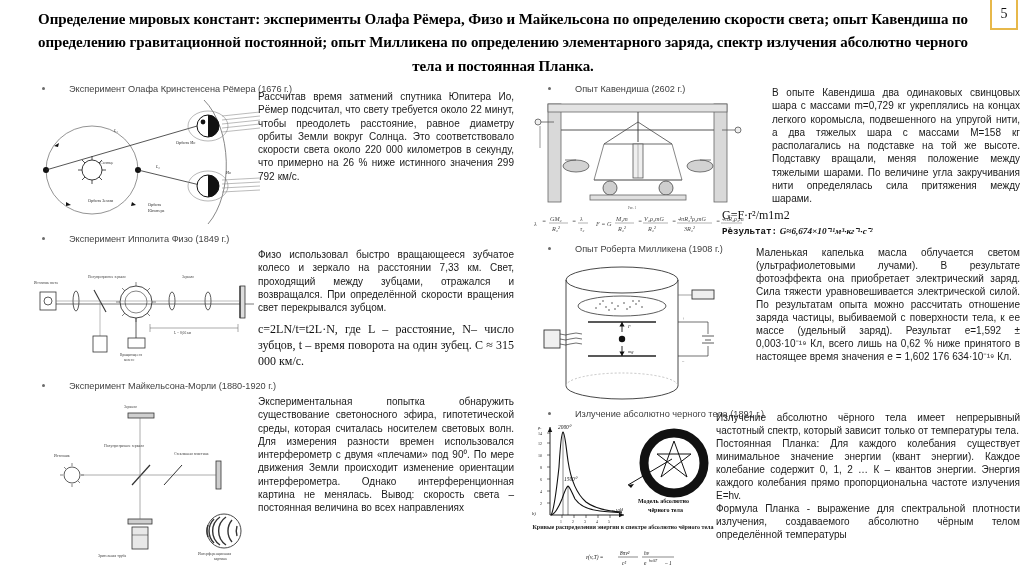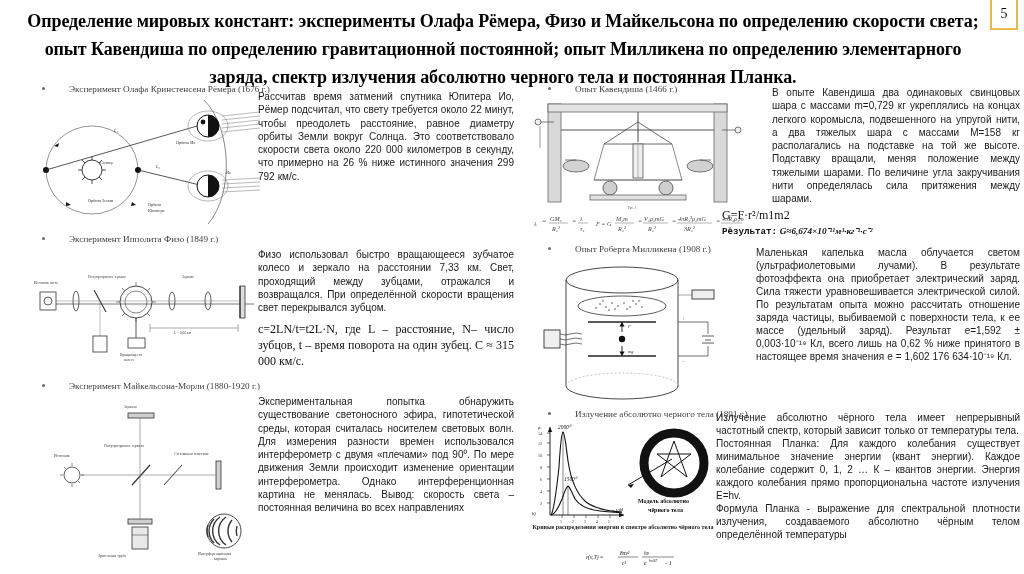--- a/index.html
+++ b/index.html
@@ -37,21 +37,21 @@
 
   
   #slide-title {
     position: absolute;
     left: 24px;
     top: 8px;
     width: 958px;
     text-align: center;
     font-family: "Liberation Serif", serif;
     font-weight: bold;
-    font-size: 18px;
+    font-size: 15px;
     line-height: 1.55;
     color: #000;
     letter-spacing: -0.1px;
   }
 
   
   #left-column {
     position: absolute;
     left: 18px;
     top: 84px;
@@ -68,21 +68,20 @@
 
   .section { position: absolute; left: 0; width: 100%; }
 
   .bullet-heading {
     display: flex;
     align-items: baseline;
     font-size: 9.2px;
     color: #3f3f3f;
     line-height: 1.2;
     white-space: nowrap;
-    font-family: Liberation Serif, serif;
   }
   .bullet-dot {
     display: inline-block;
     width: 3px;
     height: 3px;
     background: #6b6b6b;
     border-radius: 50%;
     margin-left: 24px;
     margin-right: 24px;
     flex: none;
@@ -333,21 +332,21 @@
     <div class="body-text" style="position:absolute; left:240px; top:14px; width:256px;">Экспериментальная попытка обнаружить существование светоносного эфира, гипотетической среды, которая считалась носителем световых волн. Для измерения разности времен использовался интерферометр с двумя «плечами» под 90⁰. По мере движения Земли происходит изменение ориентации интерферометра. Однако интерференционная картина не менялась. Вывод: скорость света – постоянная величина во всех направлениях</div>
   </div>
 
 </div>
 
 <div id="right-column">
 
   <div class="section" style="top:0;">
     <div class="bullet-heading">
       <span class="bullet-dot"></span>
-      <span>Опыт Кавендиша (1466 г.)</span>
+      <span>Опыт Кавендиша (2602 г.)</span>
     </div>
     <div class="figure" style="left:8px; top:16px;">
       <svg width="212" height="112" viewBox="0 0 212 112">
         <g fill="none" stroke="#555" stroke-width="0.8">
 
           <rect x="16" y="4" width="13" height="98" fill="#d9d9d9" stroke="#666"></rect>
           <rect x="182" y="4" width="13" height="98" fill="#d9d9d9" stroke="#666"></rect>
 
           <rect x="16" y="4" width="179" height="8" fill="#e3e3e3" stroke="#666"></rect>
 

